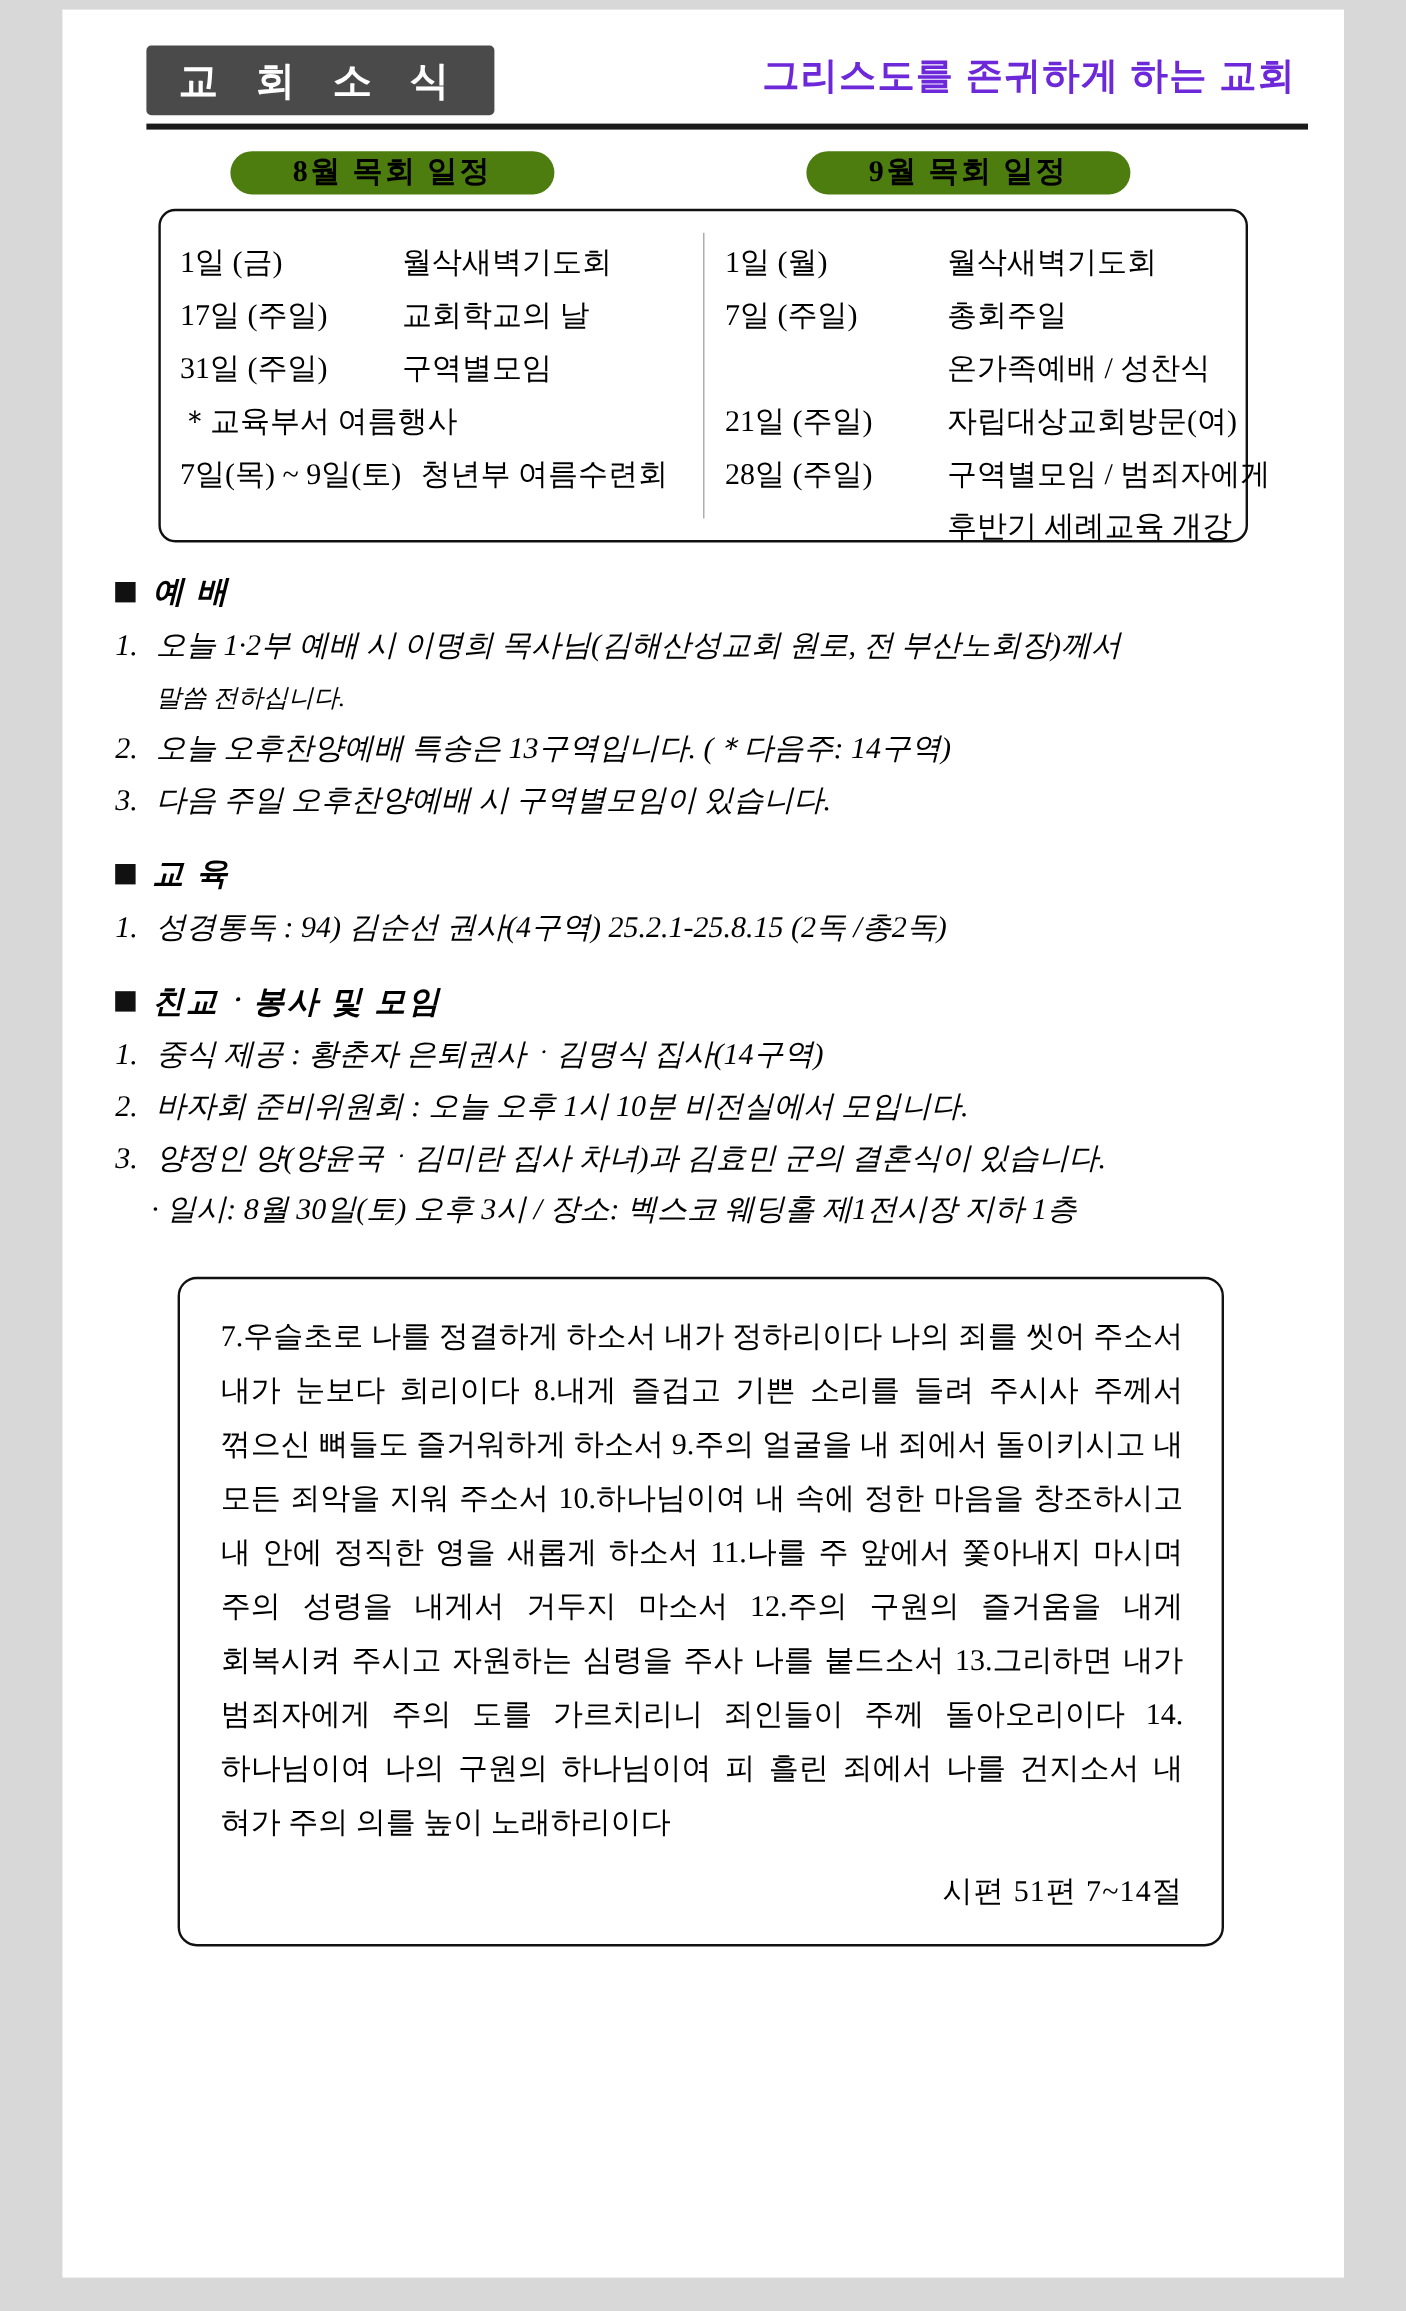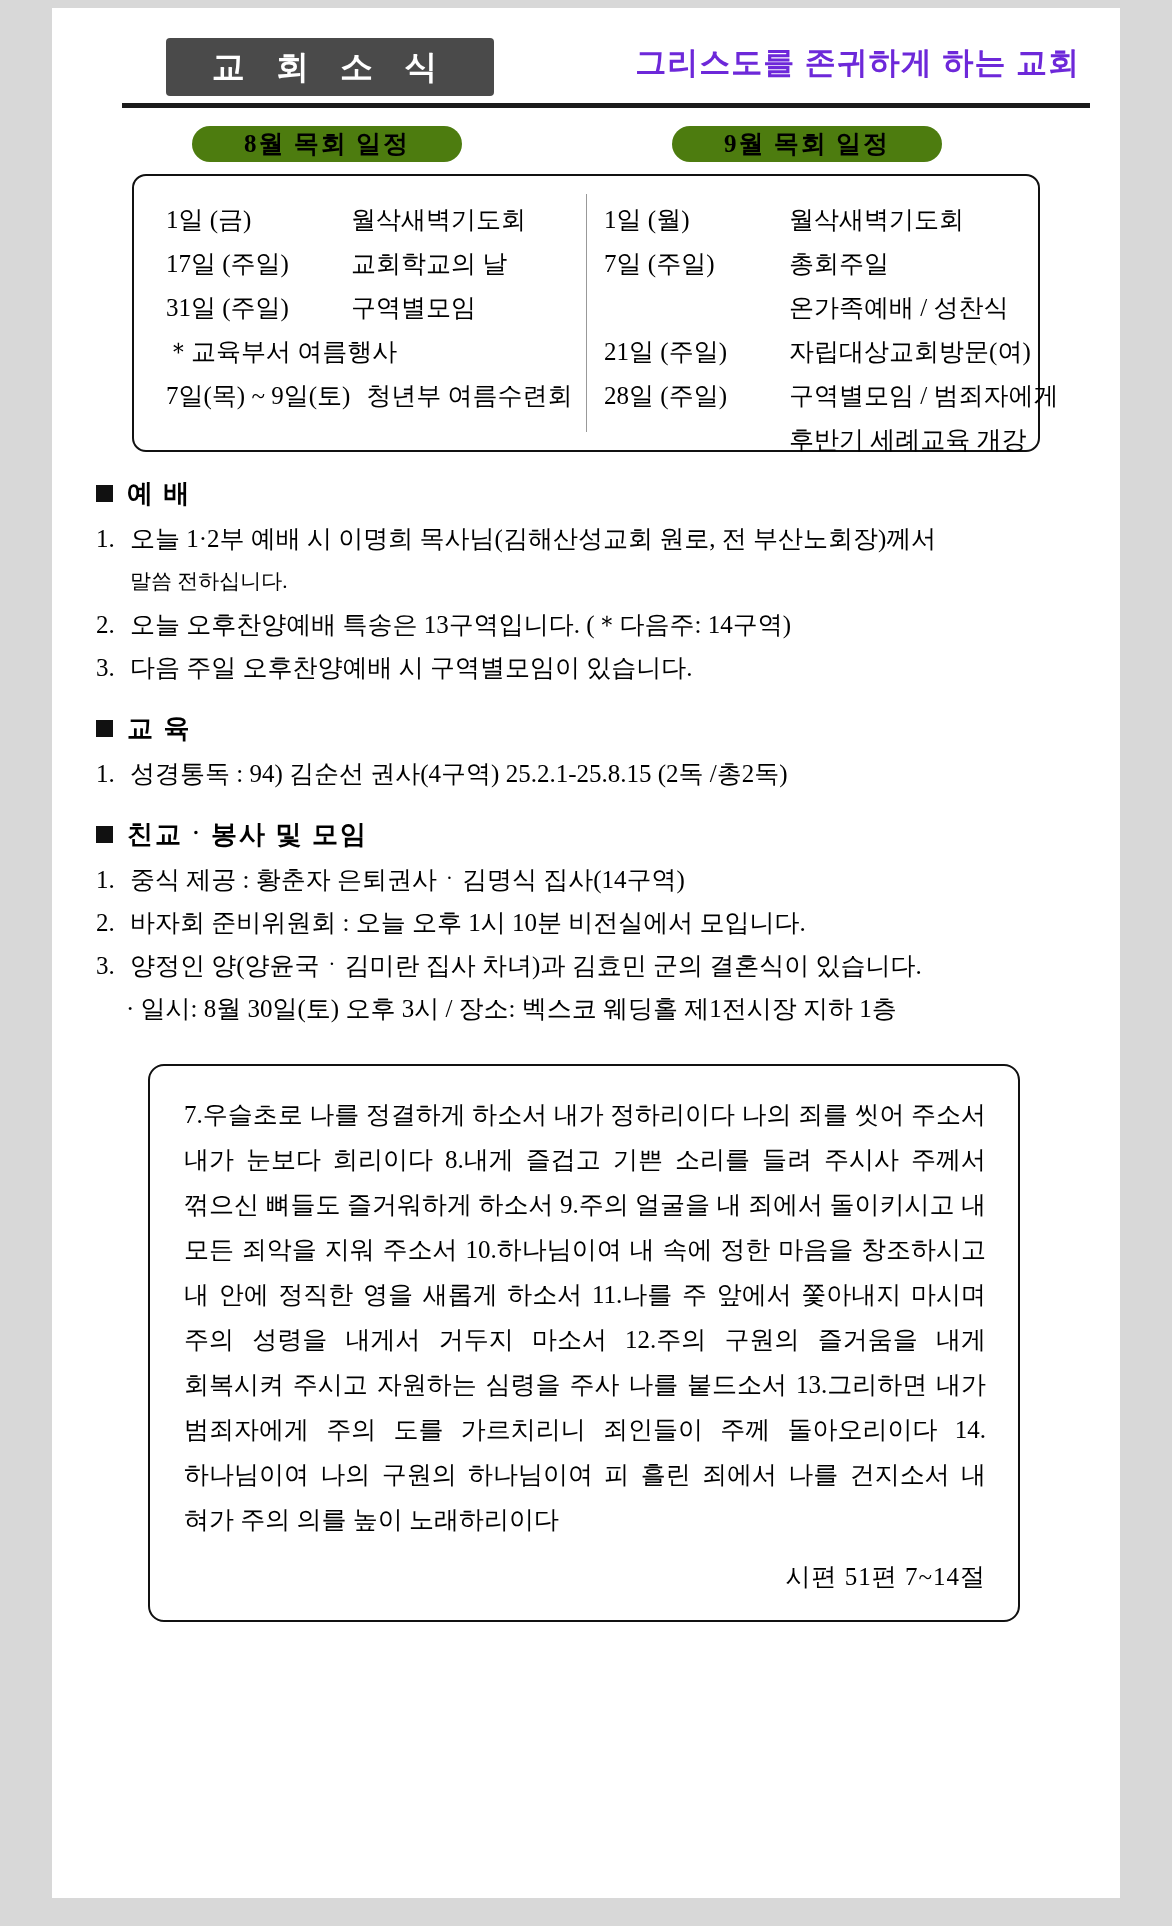--- a/index.html
+++ b/index.html
@@ -33,25 +33,24 @@
   
   .banner {
     position: relative;
     margin: 30px 30px 0 70px;
     height: 62px;
   }
   .banner-left {
     position: absolute;
     left: 0;
     top: 0;
-    width: 328px;
+    width: 290px;
     height: 58px;
     background: #4a4a4a;
     border-radius: 4px;
-    margin-left: 44px;
   }
   .banner-left .title {
     color: #ffffff;
     font-size: 33px;
     font-weight: bold;
     letter-spacing: 11px;
     text-align: center;
     line-height: 58px;
     font-family: "Liberation Sans", sans-serif;
   }
@@ -109,21 +108,21 @@
     top: 18px;
     bottom: 18px;
     width: 1px;
     background: #999;
   }
   .col {
     position: absolute;
     top: 22px;
     width: 46%;
   }
-  .col.left { left: 32px; }
+  .col.left { left: 16px; }
   .col.right { left: 52%; }
   .srow {
     display: flex;
     font-size: 25px;
     line-height: 44px;
     white-space: nowrap;
   }
   .srow .d { width: 185px; flex: 0 0 185px; }
   .srow .e { flex: 1 1 auto; }
   .srow.full .d { width: auto; flex: 0 0 auto; padding-right: 16px; }
@@ -149,21 +148,21 @@
     padding-left: 40px;
   }
   .notice .n3 {
     text-align: center;
     font-size: 24px;
     line-height: 38px;
     padding-left: 150px;
   }
 
   
-  .sections { margin: 24px 44px 0 44px; }
+  .sections { margin: 24px 44px 0 44px; font-style: italic; }
   .sec-head {
     display: flex;
     align-items: center;
     font-size: 26px;
     font-weight: bold;
     margin: 22px 0 6px 0;
     letter-spacing: 2px;
   }
   .sec-head .sq {
     display: inline-block;

